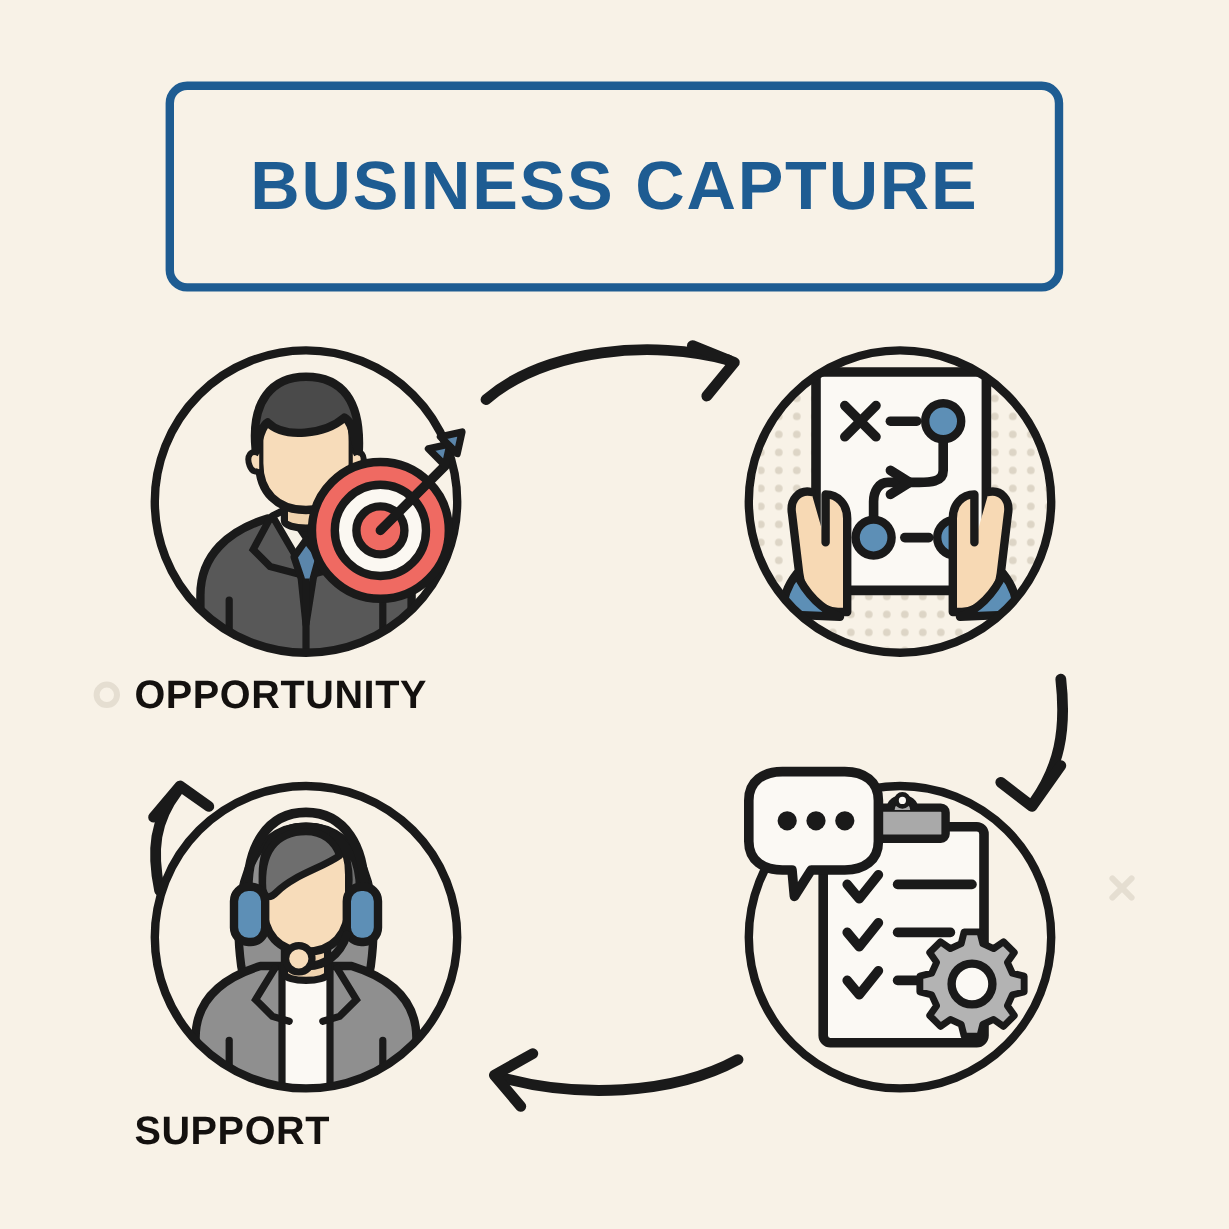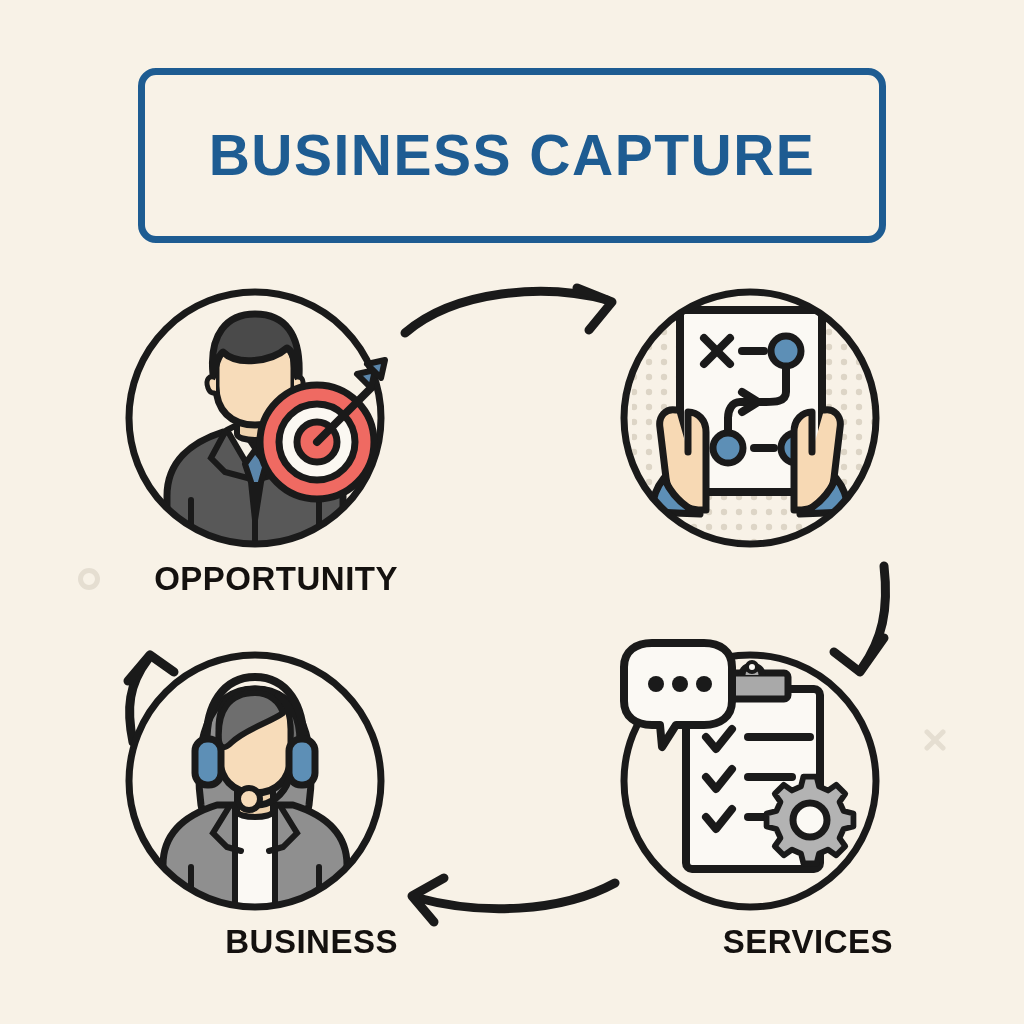--- a/index.html
+++ b/index.html
@@ -44,21 +44,21 @@
     line-height: 1.03;
     text-align: center;
     white-space: nowrap;
     font-family: "Liberation Sans", sans-serif;
   }
 
   
   .step {
     position: absolute;
     width: 286px;
-    text-align: right;
+    text-align: left;
   }
   .step-circle {
     position: relative;
     width: 272px;
     height: 272px;
     margin: 0 auto;
   }
   .step-circle > svg {
     display: block;
     width: 272px;
@@ -272,21 +272,21 @@
 
           <rect x="76" y="94" width="26" height="46" rx="12" fill="#5d8fb6" stroke="#1a1a1a" stroke-width="7"></rect>
           <rect x="170" y="94" width="26" height="46" rx="12" fill="#5d8fb6" stroke="#1a1a1a" stroke-width="7"></rect>
 
           <path d="M170,134 C164,152 150,160 138,160" fill="none" stroke="#1a1a1a" stroke-width="7" stroke-linecap="round"></path>
           <circle cx="130" cy="154" r="11" fill="#f7dcba" stroke="#1a1a1a" stroke-width="6"></circle>
         </g>
         <circle cx="136" cy="136" r="126" fill="none" stroke="#1a1a1a" stroke-width="7"></circle>
       </svg>
     </div>
-    <div class="step-label">BUSINESS</div>
+    <div class="step-label">SUPPORT</div>
   </div>
 
   <div class="step" id="step-services">
     <div class="step-circle">
       <svg viewBox="0 0 272 272" style="overflow:visible">
         <circle cx="136" cy="136" r="126" fill="none" stroke="#1a1a1a" stroke-width="7"></circle>
 
         <g>
           <rect x="72" y="44" width="134" height="180" rx="6" fill="#fbf9f4" stroke="#1a1a1a" stroke-width="8"></rect>
           <rect x="104" y="28" width="70" height="26" rx="4" fill="#a9a9a9" stroke="#1a1a1a" stroke-width="7"></rect>
@@ -309,16 +309,15 @@
         </g>
 
         <g>
           <path d="M10,22 C10,6 22,-2 38,-2 L90,-2 C106,-2 118,6 118,22 L118,56 C118,72 106,80 90,80 L62,80 L48,102 L46,80 L38,80 C22,80 10,72 10,56 Z" fill="#fbf9f4" stroke="#1a1a1a" stroke-width="8" stroke-linejoin="round"></path>
           <circle cx="42" cy="39" r="8" fill="#1a1a1a"></circle>
           <circle cx="66" cy="39" r="8" fill="#1a1a1a"></circle>
           <circle cx="90" cy="39" r="8" fill="#1a1a1a"></circle>
         </g>
       </svg>
     </div>
-    <div class="step-label">SERVICES</div>
   </div>
 
 </div>
 
 </body></html>

